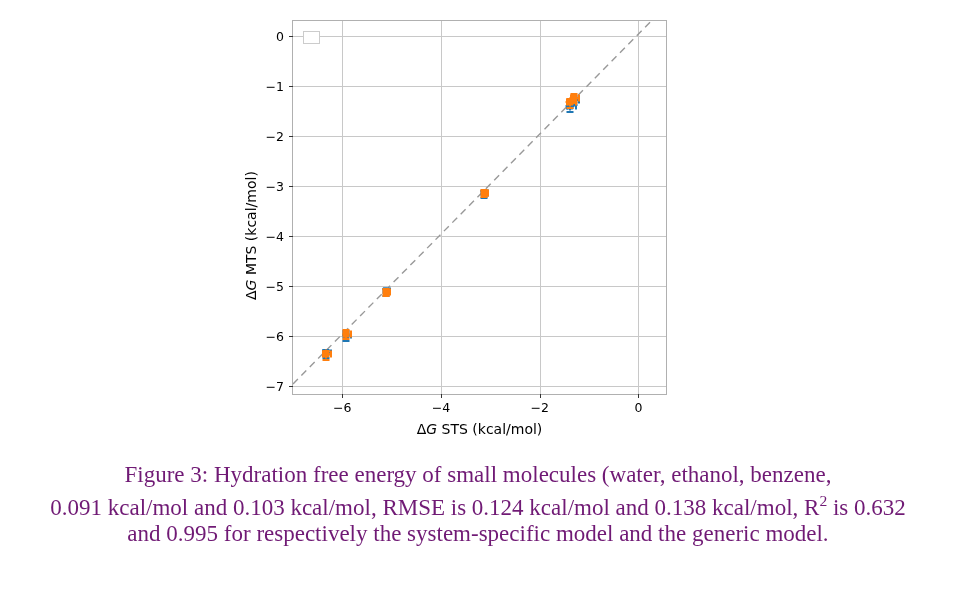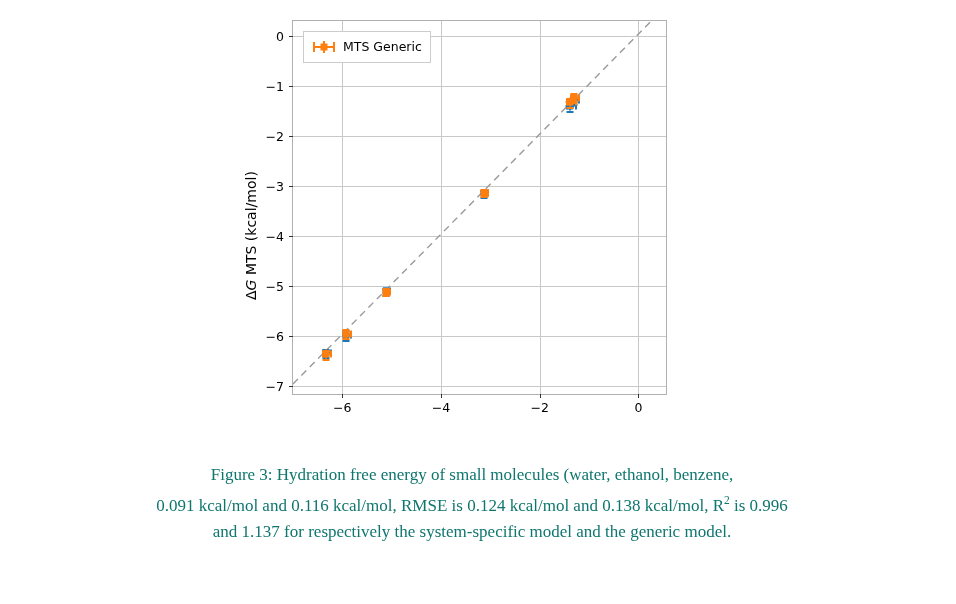--- a/index.html
+++ b/index.html
@@ -78,24 +78,24 @@
   .legend-mark .lm-cl{left:2px;}
   .legend-mark .lm-cr{right:2px;}
   .legend-mark .lm-sq{position:absolute;left:50%;top:50%;width:7px;height:7px;transform:translate(-50%,-50%);}
   .legend-label{
     font-family:"DejaVu Sans", sans-serif;
     font-size:12.5px;color:#000;white-space:nowrap;
   }
 
   
   #caption{
-    position:absolute;left:4px;top:462px;width:936px;
+    position:absolute;left:10px;top:462px;width:936px;
     font-family:"Liberation Serif", serif;
-    font-size:17px;line-height:26px;
-    text-align:center;color:#0f766e;
+    font-size:23px;line-height:26px;
+    text-align:center;color:#701a75;
   }
   #caption .line{display:block;}
   sup{font-size:0.68em;vertical-align:super;}
 </style>
 </head>
 <body>
 
 <div id="page">
 
   <div id="figure">
@@ -250,37 +250,30 @@
           <div class="ticklabel y" style="top: 215px;">−4</div>
           <div class="tickmark y" style="top: 265px;"></div>
           <div class="ticklabel y" style="top: 265px;">−5</div>
           <div class="tickmark y" style="top: 315px;"></div>
           <div class="ticklabel y" style="top: 315px;">−6</div>
           <div class="tickmark y" style="top: 365px;"></div>
           <div class="ticklabel y" style="top: 365px;">−7</div>
         </div>
 
       <div id="legend">
-        <div class="legend-row">
-          <span class="legend-mark">
-            <span class="lm-h" style="background:#ff7f0e"></span>
-            <span class="lm-v" style="background:#ff7f0e"></span>
-            <span class="lm-cl" style="background:#ff7f0e"></span>
-            <span class="lm-cr" style="background:#ff7f0e"></span>
-            <span class="lm-sq" style="background:#ff7f0e"></span>
-          </span>
-          <span class="legend-label">MTS Generic</span>
-        </div>
       </div>
     </div>
 
+    <div class="axis-title" id="xlabel">
+      <span>Δ</span><span class="ital">G</span><span> STS (kcal/mol)</span>
+    </div>
 
     <div class="axis-title" id="ylabel">
       <span>Δ</span><span class="ital">G</span><span> MTS (kcal/mol)</span>
     </div>
   </div>
 
   <div id="caption">
     <span class="line">Figure 3: Hydration free energy of small molecules (water, ethanol, benzene,</span>
-    <span class="line"><span>0.091 kcal/mol and 0.116 kcal/mol, RMSE is 0.124 kcal/mol and 0.138 kcal/mol, R</span><sup>2</sup><span> is 0.996</span></span>
-    <span class="line">and 1.137 for respectively the system-specific model and the generic model.</span>
+    <span class="line"><span>0.091 kcal/mol and 0.103 kcal/mol, RMSE is 0.124 kcal/mol and 0.138 kcal/mol, R</span><sup>2</sup><span> is 0.632</span></span>
+    <span class="line">and 0.995 for respectively the system-specific model and the generic model.</span>
   </div>
 </div>
 
 </body></html>

